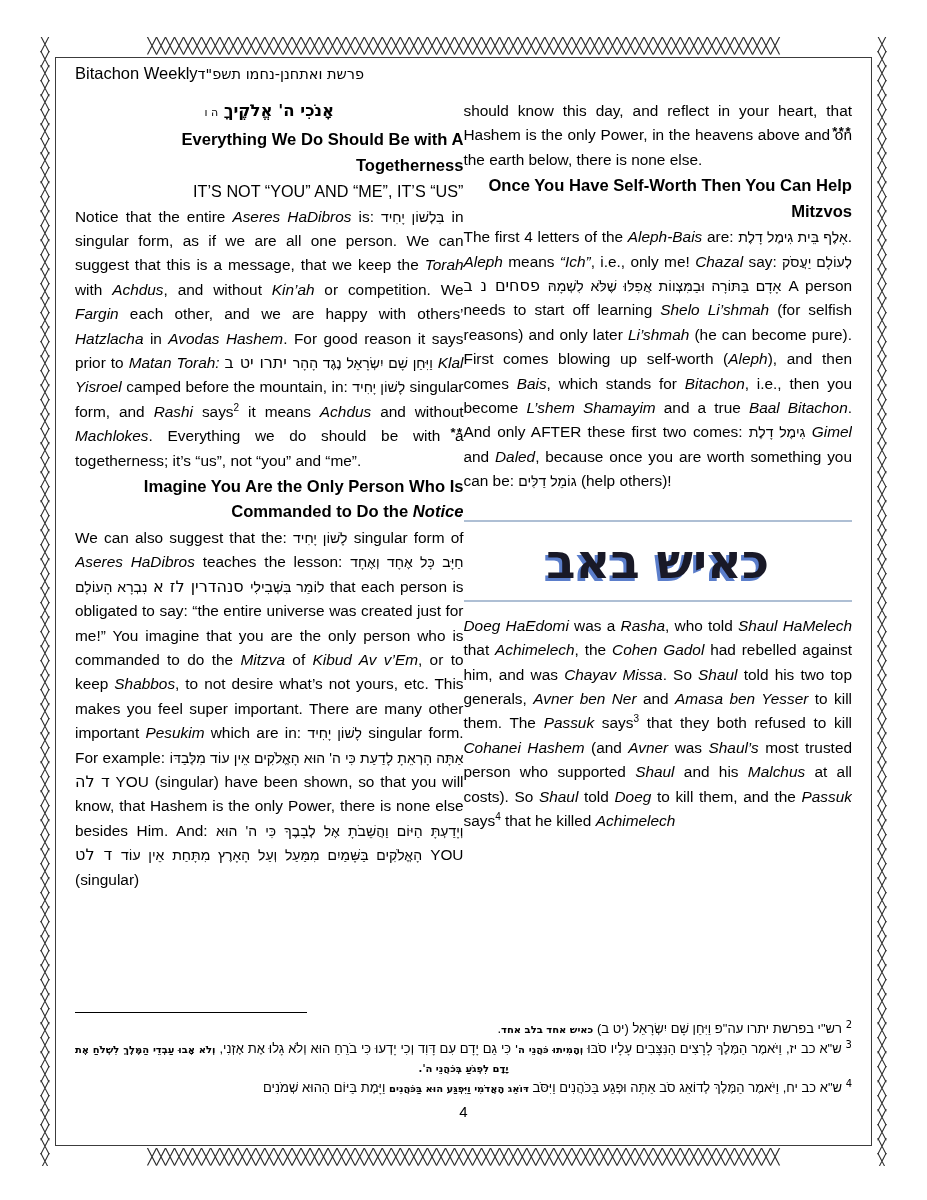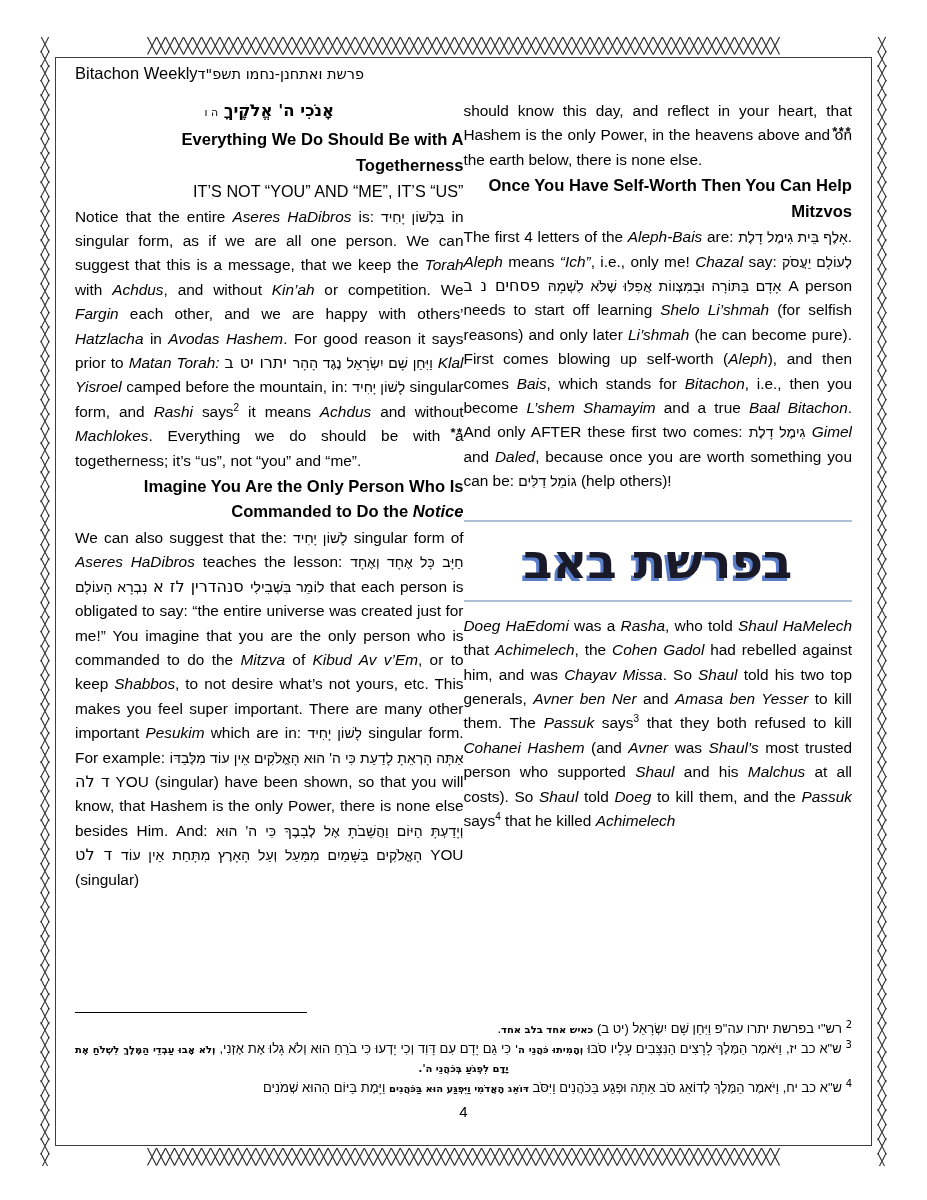--- a/index.html
+++ b/index.html
@@ -103,21 +103,21 @@
         <p class="para">
         <span class="r-n">should know this day, and reflect in your heart, that Hashem is the only Power, in the heavens above and on the earth below, there is none else.</span></p>
         <div class="para" style="height:0;">
           <span class="endmark" style="bottom:28px;">***</span>
         </div>
         <div class="sec-head">Once You Have Self-Worth Then You Can Help Mitzvos</div>
         <p class="para"><span class="r-n">The first 4 letters of the </span><span class="r-i">Aleph-Bais</span><span class="r-n"> are: </span><span class="r-h">אָלֶף בֵּית גִימֶל דָלֶת</span><span class="r-n">. </span><span class="r-i">Aleph</span><span class="r-n"> means </span><span class="r-i">“Ich”</span><span class="r-n">, i.e., only me! </span><span class="r-i">Chazal</span><span class="r-n"> say: </span><span class="r-h">לְעוֹלָם יַעֲסֹק אָדָם בַּתּוֹרָה וּבַמִּצְווֹת אֲפִלּוּ שֶׁלֹּא לִשְׁמָהּ</span><span class="r-hs"> פסחים נ ב</span><span class="r-n"> A person needs to start off learning </span><span class="r-i">Shelo Li’shmah</span><span class="r-n"> (for selfish reasons) and only later </span><span class="r-i">Li’shmah</span><span class="r-n"> (he can become pure). First comes blowing up self-worth (</span><span class="r-i">Aleph</span><span class="r-n">), and then comes </span><span class="r-i">Bais</span><span class="r-n">, which stands for </span><span class="r-i">Bitachon</span><span class="r-n">, i.e., then you become </span><span class="r-i">L’shem Shamayim</span><span class="r-n"> and a true </span><span class="r-i">Baal Bitachon</span><span class="r-n">. And only AFTER these first two comes: </span><span class="r-h">גִימֶל דָלֶת</span><span class="r-n"> </span><span class="r-i">Gimel</span><span class="r-n"> and </span><span class="r-i">Daled</span><span class="r-n">, because once you are worth something you can be: </span><span class="r-h">גוֹמֵל דַלִּים</span><span class="r-n"> (help others)!</span></p>
 
         <div class="tisha-block">
           <hr class="divider">
-          <div class="tisha-title">בפרשת באב</div>
+          <div class="tisha-title">כאיש באב</div>
           <hr class="divider">
         </div>
 
         <p class="para doeg-para"><span class="r-i">Doeg HaEdomi</span><span class="r-n"> was a </span><span class="r-i">Rasha</span><span class="r-n">, who told </span><span class="r-i">Shaul HaMelech</span><span class="r-n"> that </span><span class="r-i">Achimelech</span><span class="r-n">, the </span><span class="r-i">Cohen Gadol</span><span class="r-n"> had rebelled against him, and was </span><span class="r-i">Chayav Missa</span><span class="r-n">. So </span><span class="r-i">Shaul</span><span class="r-n"> told his two top generals, </span><span class="r-i">Avner ben Ner</span><span class="r-n"> and </span><span class="r-i">Amasa ben Yesser</span><span class="r-n"> to kill them. The </span><span class="r-i">Passuk</span><span class="r-n"> says</span><sup class="r-sup">3</sup><span class="r-n"> that they both refused to kill </span><span class="r-i">Cohanei Hashem</span><span class="r-n"> (and </span><span class="r-i">Avner</span><span class="r-n"> was </span><span class="r-i">Shaul’s</span><span class="r-n"> most trusted person who supported </span><span class="r-i">Shaul</span><span class="r-n"> and his </span><span class="r-i">Malchus</span><span class="r-n"> at all costs). So </span><span class="r-i">Shaul</span><span class="r-n"> told </span><span class="r-i">Doeg</span><span class="r-n"> to kill them, and the </span><span class="r-i">Passuk</span><span class="r-n"> says</span><sup class="r-sup">4</sup><span class="r-n"> that he killed </span><span class="r-i">Achimelech</span></p>
       </div>
 
     </div>
 
     <div class="foot">
       <div class="foot-sep"></div>

